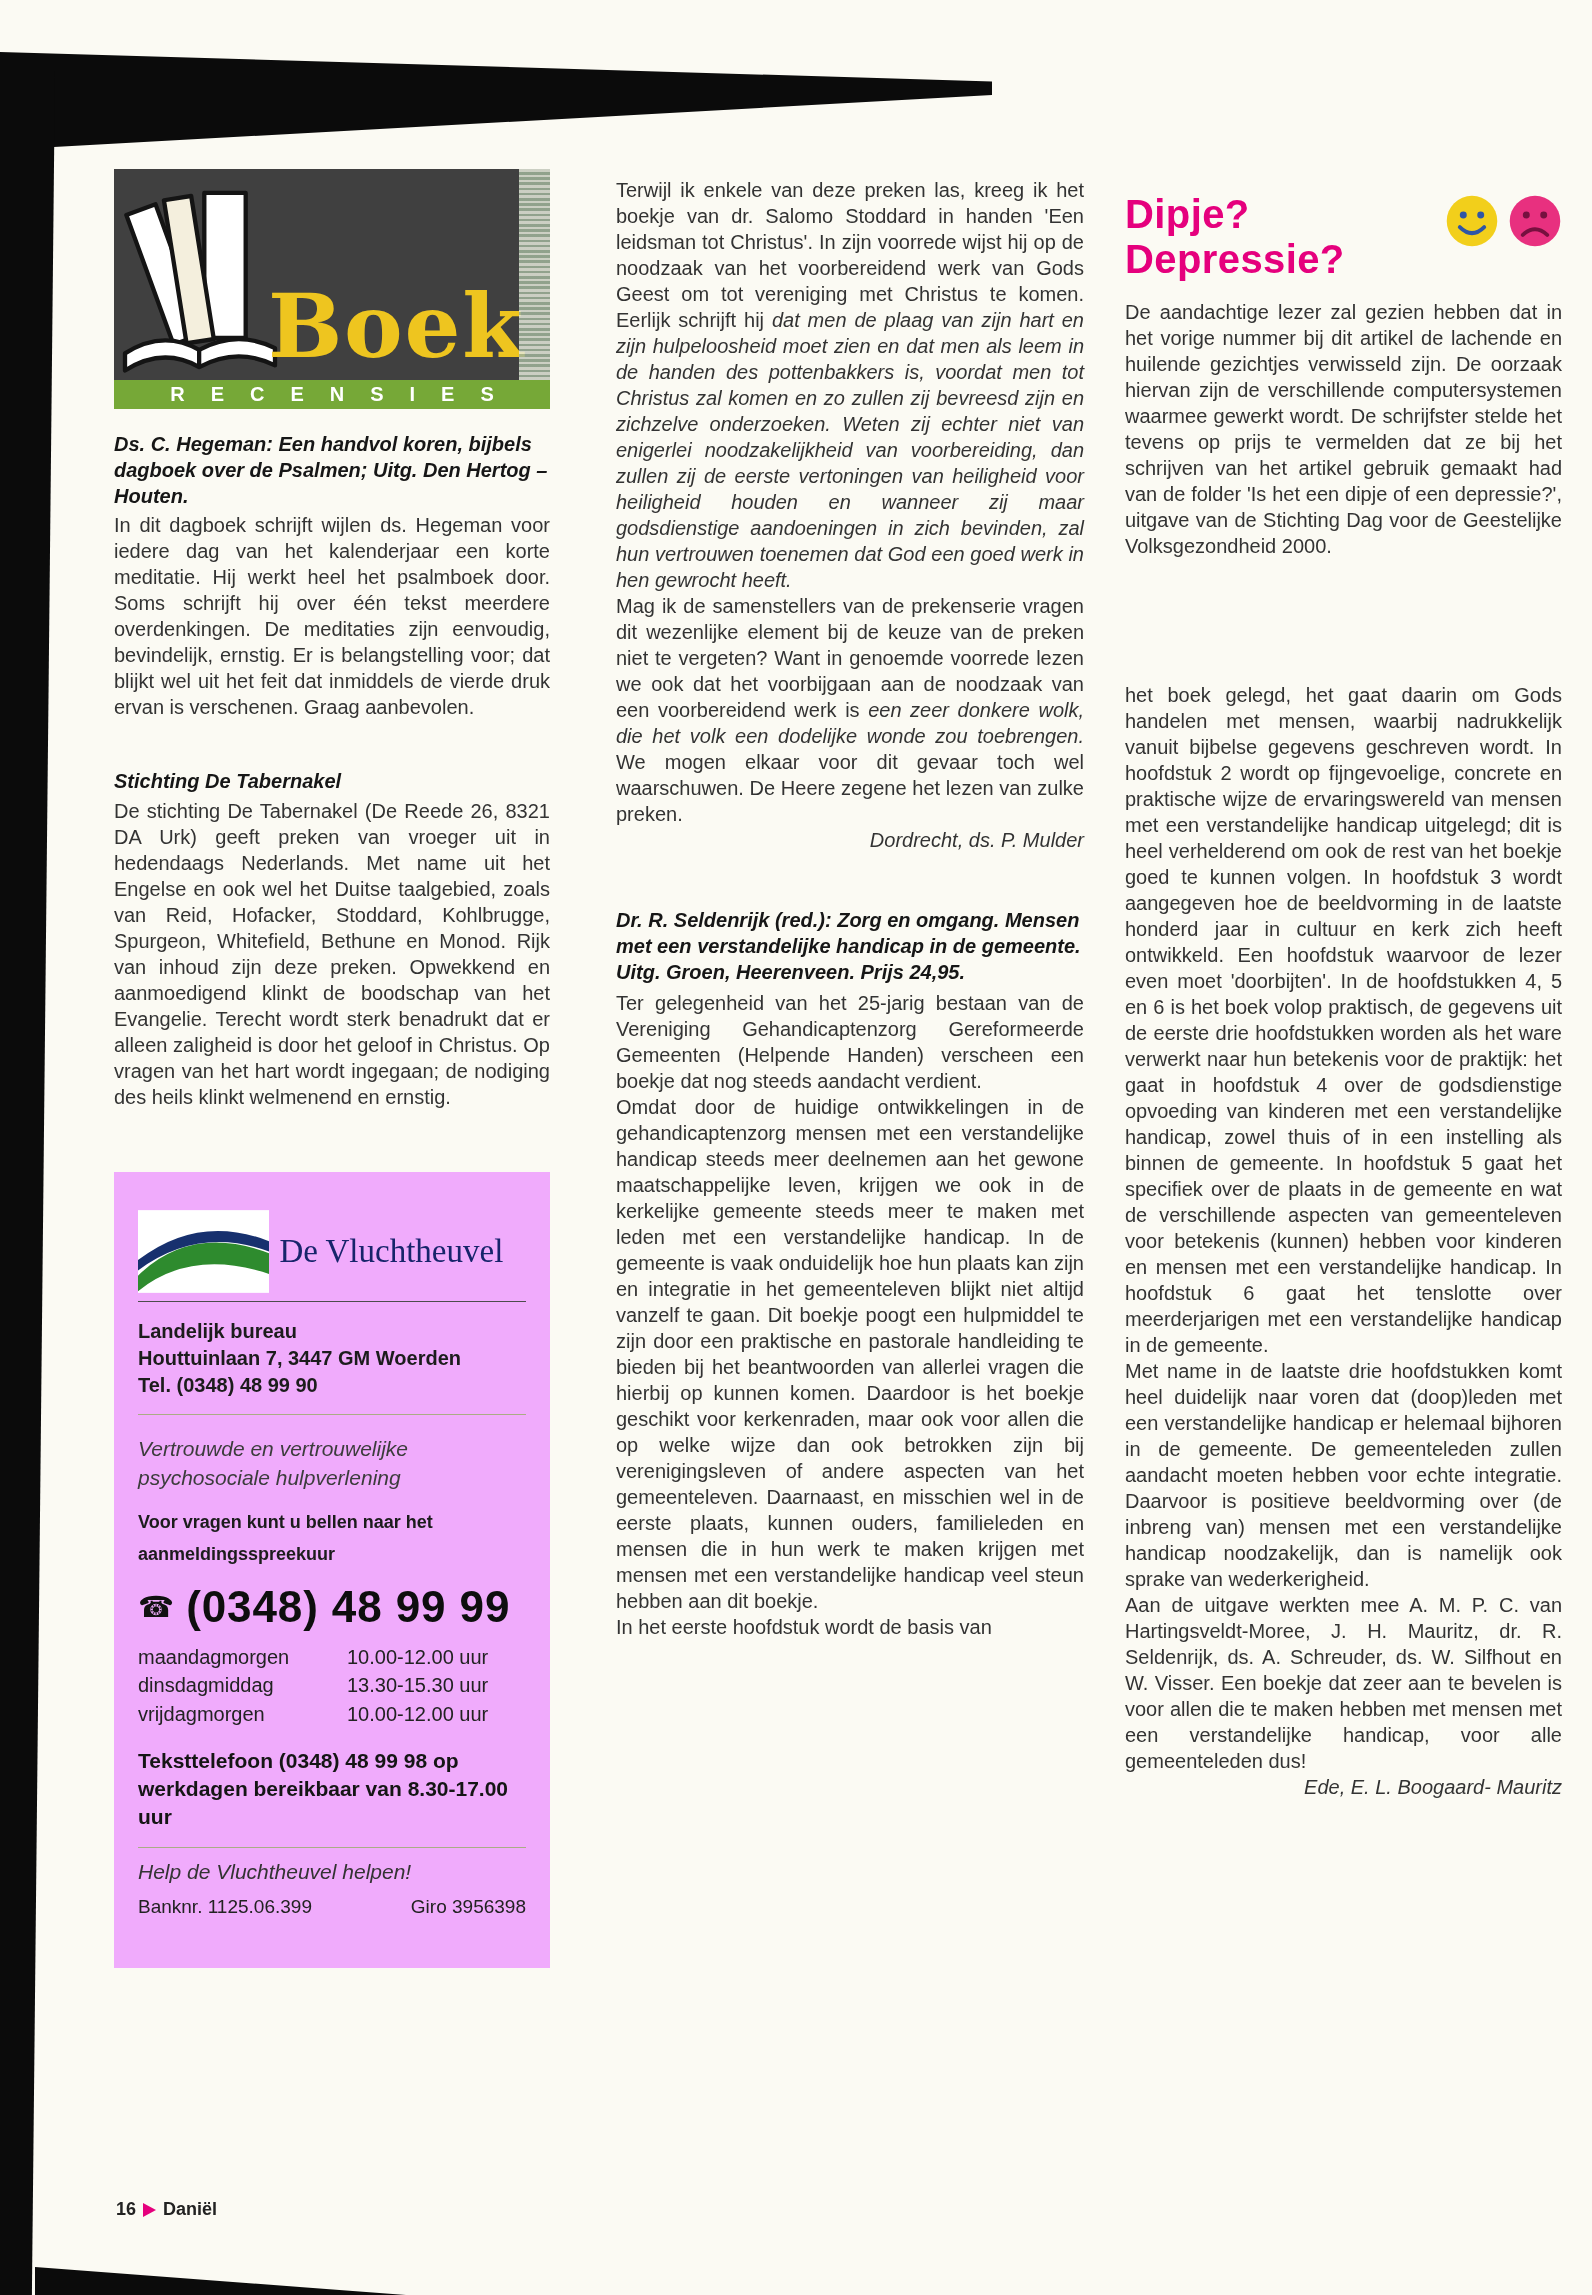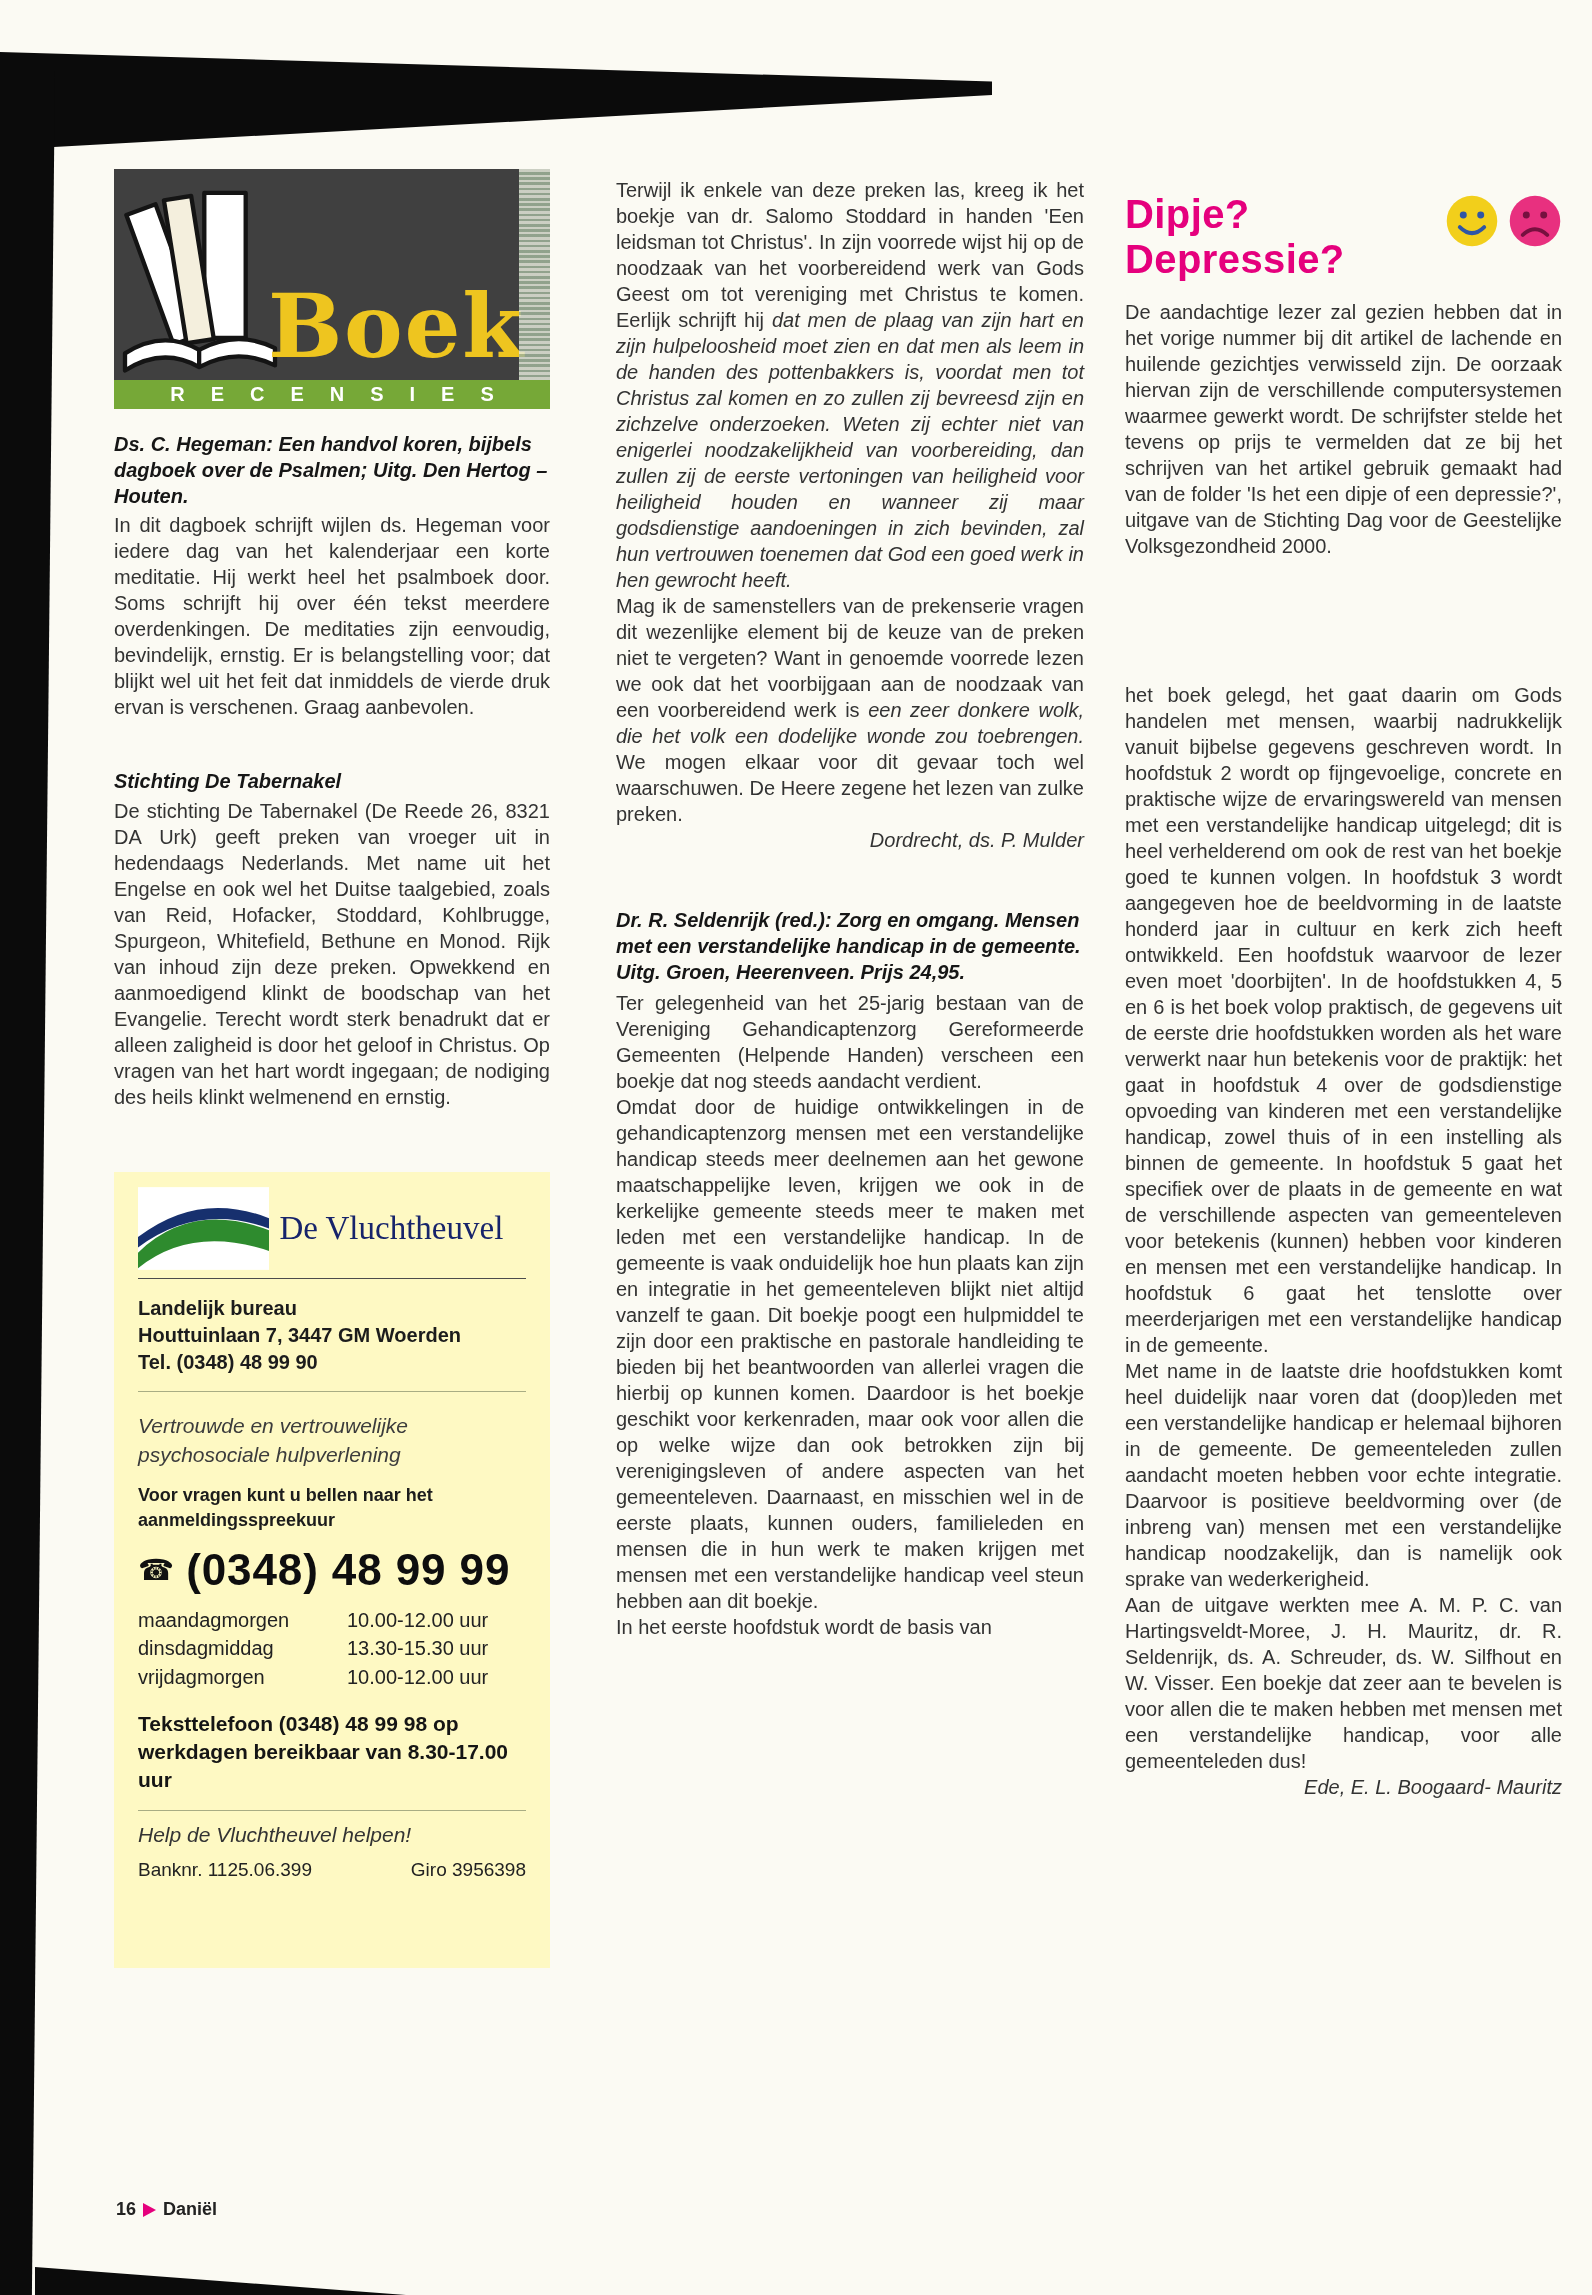--- a/index.html
+++ b/index.html
@@ -39,28 +39,28 @@
     font-family:"DejaVu Serif", serif; font-weight:bold; font-size:88px;
     color:#eec51f; letter-spacing:1.7px; }
   .masthead-band { height:28.5px; background:#76a837; display:flex; align-items:center; justify-content:center; }
   .masthead-band span { color:#ffffff; font-weight:bold; font-size:20px;
     letter-spacing:26px; padding-left:26px; white-space:nowrap; }
 
   .col-left .review-title.first { margin-top:22.4px; margin-bottom:3.5px; }
   .col-left .section-title { margin-top:48px; margin-bottom:3.5px; }
 
   
-  .ad { margin-top:62px; width:436px; min-height:796px; background:#fef9c3; padding:15px 24px 21px; }
+  .ad { margin-top:62px; width:436px; min-height:796px; background:#f0abfc; padding:38px 24px 21px; }
   .ad-logo-row { display:flex; align-items:center; border-bottom:1.7px solid #4c4c4c; padding-bottom:8.6px; }
   .ad-logo-svg { width:131px; height:83px; flex:0 0 auto; }
   .ad-logo-text { font-family:"Liberation Serif", serif; font-size:33px; color:#17246b; margin-left:10.4px; }
   .ad-address { margin-top:15.5px; font-weight:bold; font-size:20px; line-height:27px; color:#1c1c1c; }
   .divider { border-top:1.7px solid #a9ad84; margin:15.5px 0 12px; }
   .tagline { font-style:italic; font-size:21px; line-height:28.5px; color:#3c3c3c;margin-top:20px; }
-  .call-info { font-weight:bold; font-size:18px; line-height:25px; color:#1c1c1c; margin-top:14px; }
+  .call-info { font-weight:bold; font-size:18px; line-height:32px; color:#1c1c1c; margin-top:14px; }
   .big-phone { display:flex; align-items:center; gap:12px; margin:12px 0 10.4px; }
   .phone-icon { font-size:29px; color:#111; }
   .big-phone-number { font-size:44px; font-weight:bold; color:#0e0e0e; letter-spacing:0.9px; }
   .hours-row { display:flex; font-size:20px; line-height:28.5px; color:#222; }
   .hours-day { width:209px; }
   .tekst { font-weight:bold; font-size:21px; line-height:28px; color:#151515; margin-top:19px; }
   .help { font-style:italic; font-size:21px; color:#333; margin-top:3.5px; }
   .bank-row { display:flex; justify-content:space-between; font-size:19px; color:#222; margin-top:12px; }
 
   

